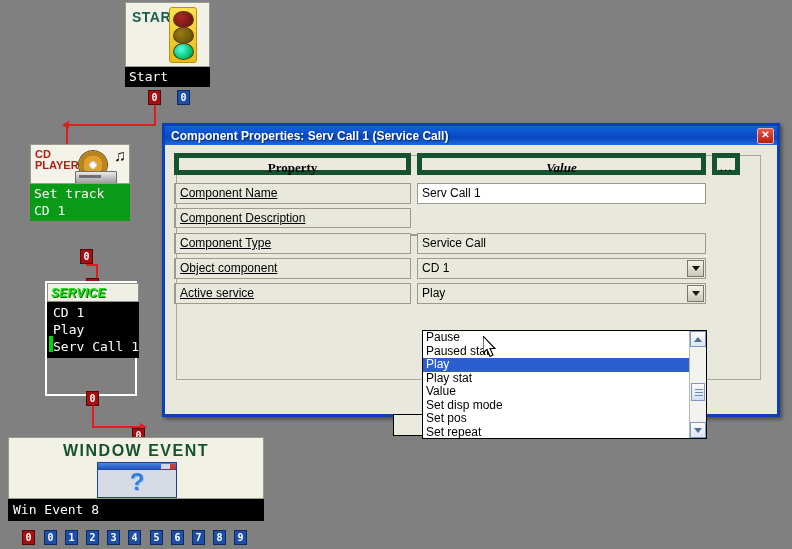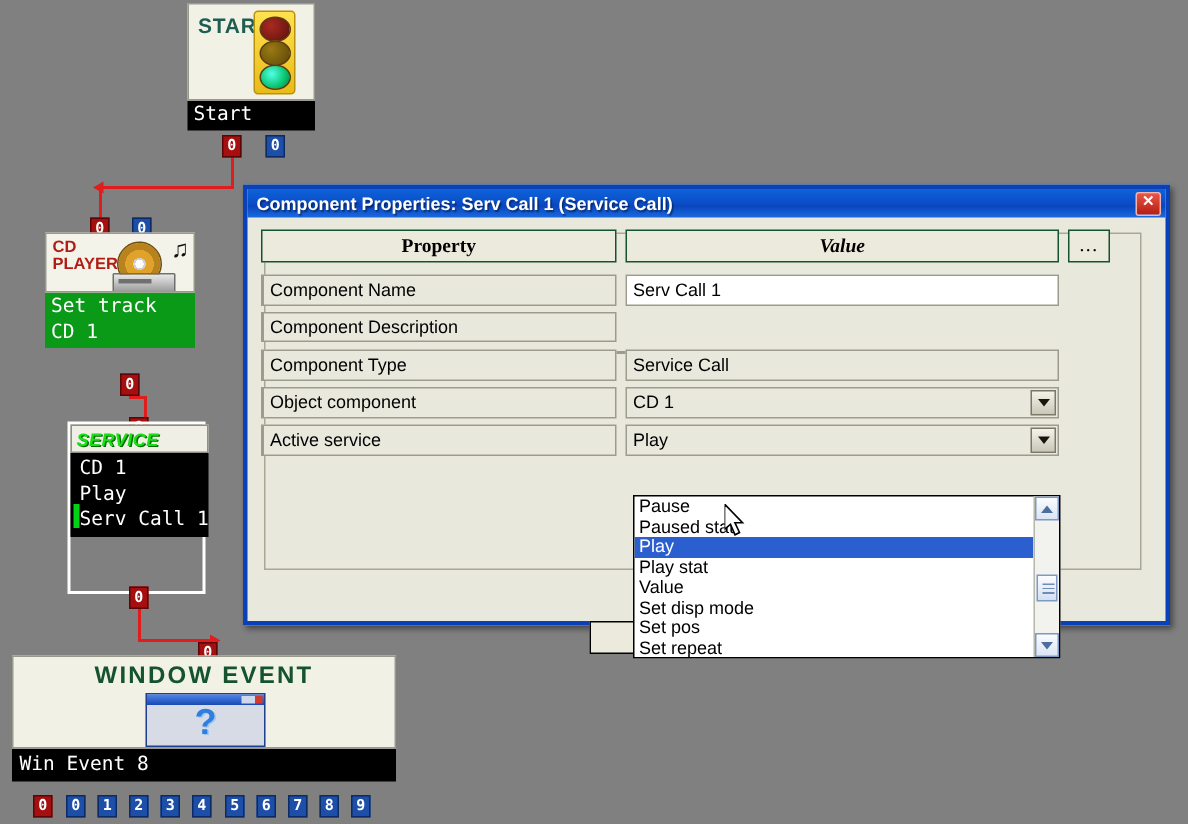--- a/index.html
+++ b/index.html
@@ -42,21 +42,21 @@
     position:absolute;right:12px;top:4px;width:26px;height:54px;
     background:linear-gradient(180deg,#ffe14f,#e8bb18);
     border:1px solid #b9920c;border-radius:3px;
   }
   .tl{position:absolute;left:3px;width:19px;height:15px;border-radius:50%;border:1px solid #5a3b12;}
   .tl.r{top:3px;background:radial-gradient(circle at 35% 33%,#a82a22,#5d100c);}
   .tl.y{top:19px;background:radial-gradient(circle at 35% 33%,#9a7a12,#5c4608);}
   .tl.g{top:35px;background:radial-gradient(circle at 38% 35%,#53ffe6,#06c46d 60%,#037a43);}
 
   
-  #cd-node{left:30px;top:155px;width:100px;}
+  #cd-node{left:30px;top:144px;width:100px;}
   #cd-node .node-icon{height:40px;width:100px;background:#f4f3ea;}
   #cd-node .cd-text{
     position:absolute;left:4px;top:4px;
     font:bold 11px/11px "Liberation Sans", sans-serif;
     color:#b11d14;letter-spacing:0px;
   }
   .disc{
     position:absolute;left:48px;top:6px;width:28px;height:28px;border-radius:50%;
     background:
       radial-gradient(circle at 50% 50%,#ffffff 0 14%,#cfcfcf 14% 21%,
@@ -163,33 +163,34 @@
     color:#fff;font:bold 10px/12px "Liberation Sans", sans-serif;text-align:center;
     cursor:pointer;
   }
   .dlg-body{position:absolute;left:3px;right:3px;top:22px;bottom:3px;background:#e9e8dc;}
   .grid-frame{
     position:absolute;left:8px;top:7px;width:585px;height:225px;
     border:1px solid #a9a796;background:#e9e8dc;box-sizing:border-box;
   }
   .hdr-row{position:absolute;left:6px;top:5px;display:flex;gap:6px;}
   .hdr-cell{
-    height:22px;border:1px solid #14532d;background:#eceadd;box-sizing:border-box;
+    height:22px;border:5px solid #14532d;background:#eceadd;box-sizing:border-box;
     font:bold 13px/20px "Liberation Serif", serif;color:#000;text-align:center;
   }
   .hdr-prop{width:237px;}
   .hdr-val{width:289px;font-style:italic;}
   .hdr-dots{width:28px;font-weight:normal;letter-spacing:1px;line-height:18px;}
 
   .prow{position:absolute;left:6px;height:21px;display:flex;gap:6px;}
   .pname{
     width:237px;height:21px;box-sizing:border-box;
     border:1px solid #9d9b8b;border-left:2px solid #9d9b8b;background:#e9e8dc;
     font:12px/18px "Liberation Sans", sans-serif;color:#000;
     padding-left:4px;
+    text-decoration:underline;
   }
   .pval{
     width:289px;height:21px;box-sizing:border-box;
     border:1px solid #9d9b8b;background:#fff;
     font:12px/18px "Liberation Sans", sans-serif;color:#000;
     padding-left:4px;position:relative;
   }
   .pval.readonly{background:#e9e8dc;}
   .pval.combo{background:#e9e8dc;}
   .combo-arrow{

